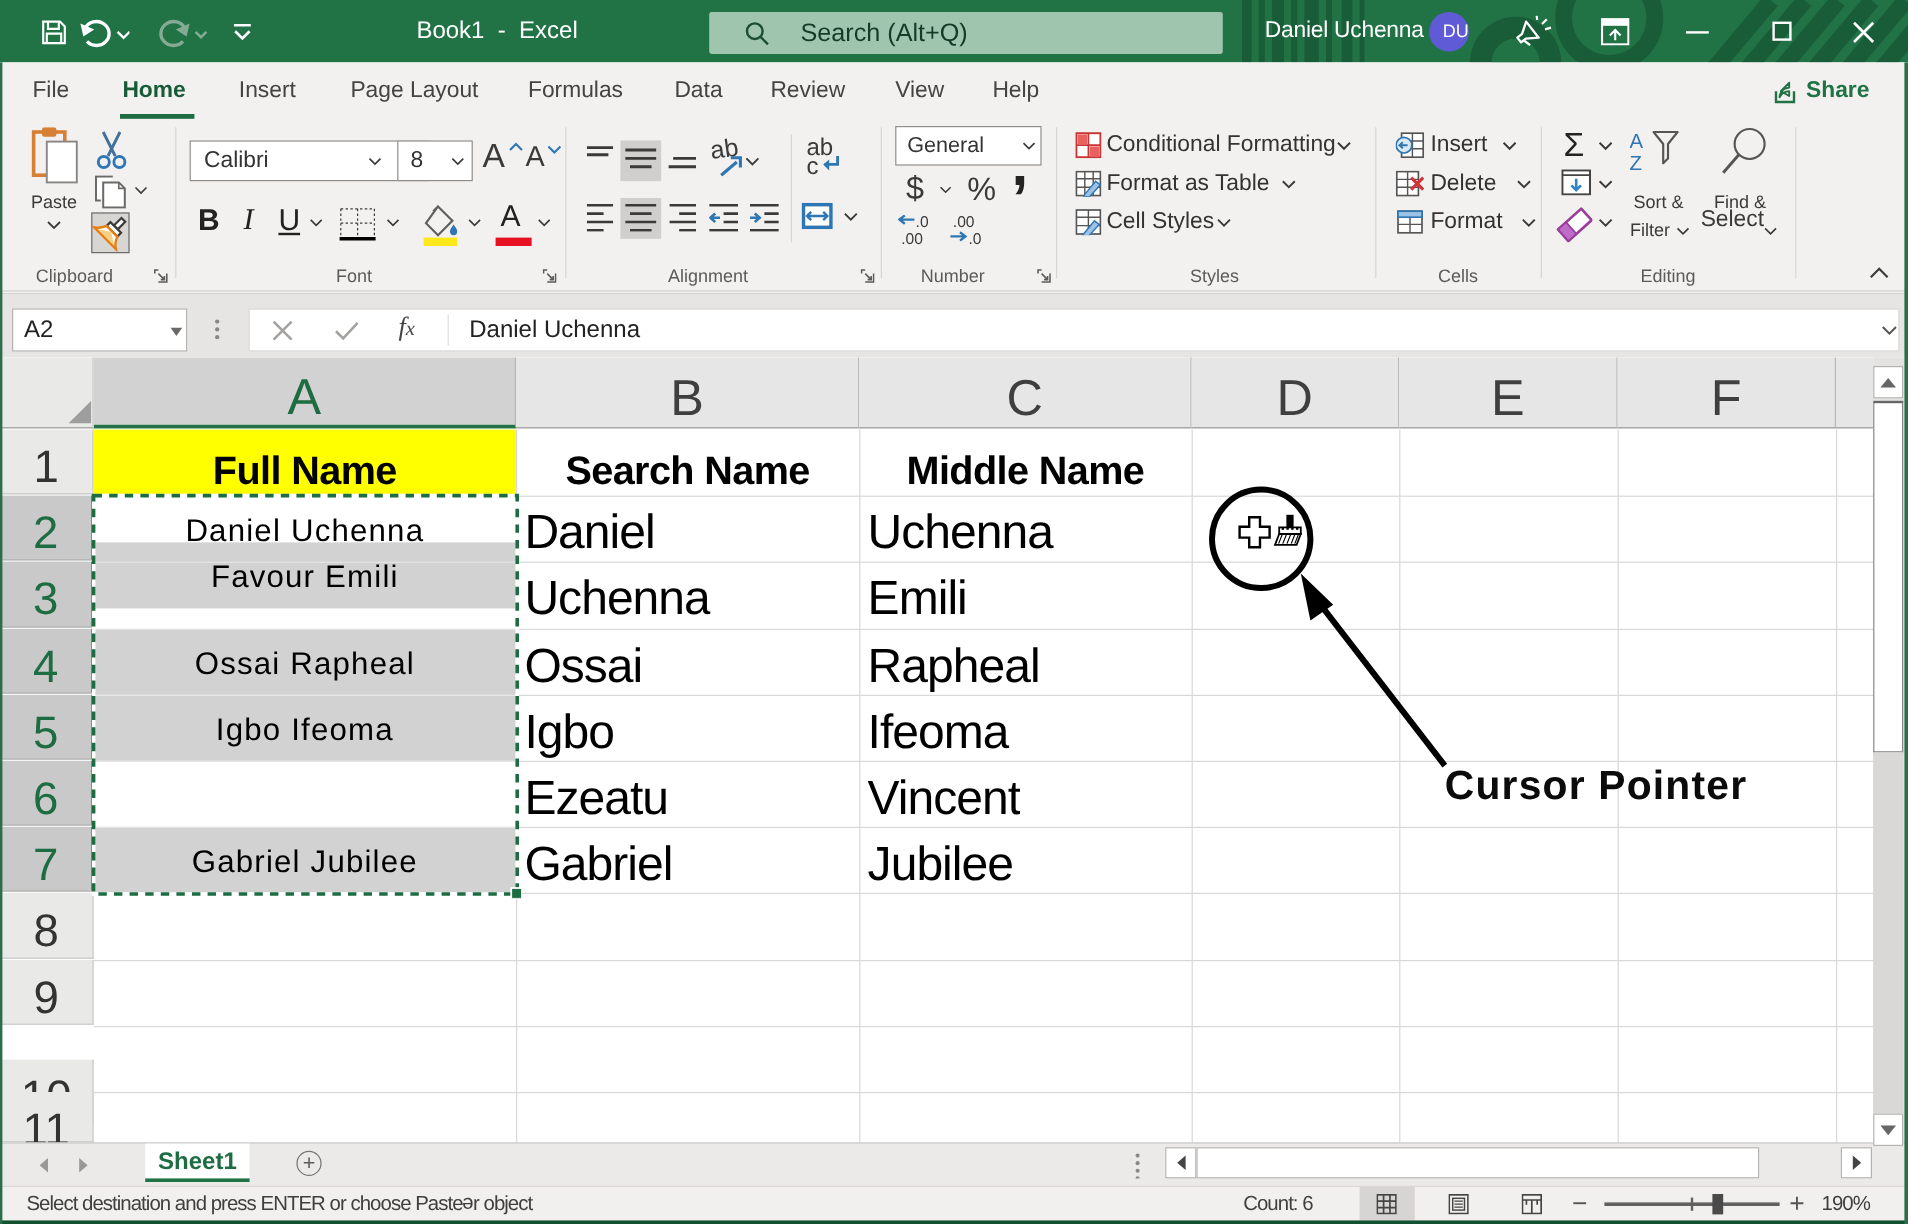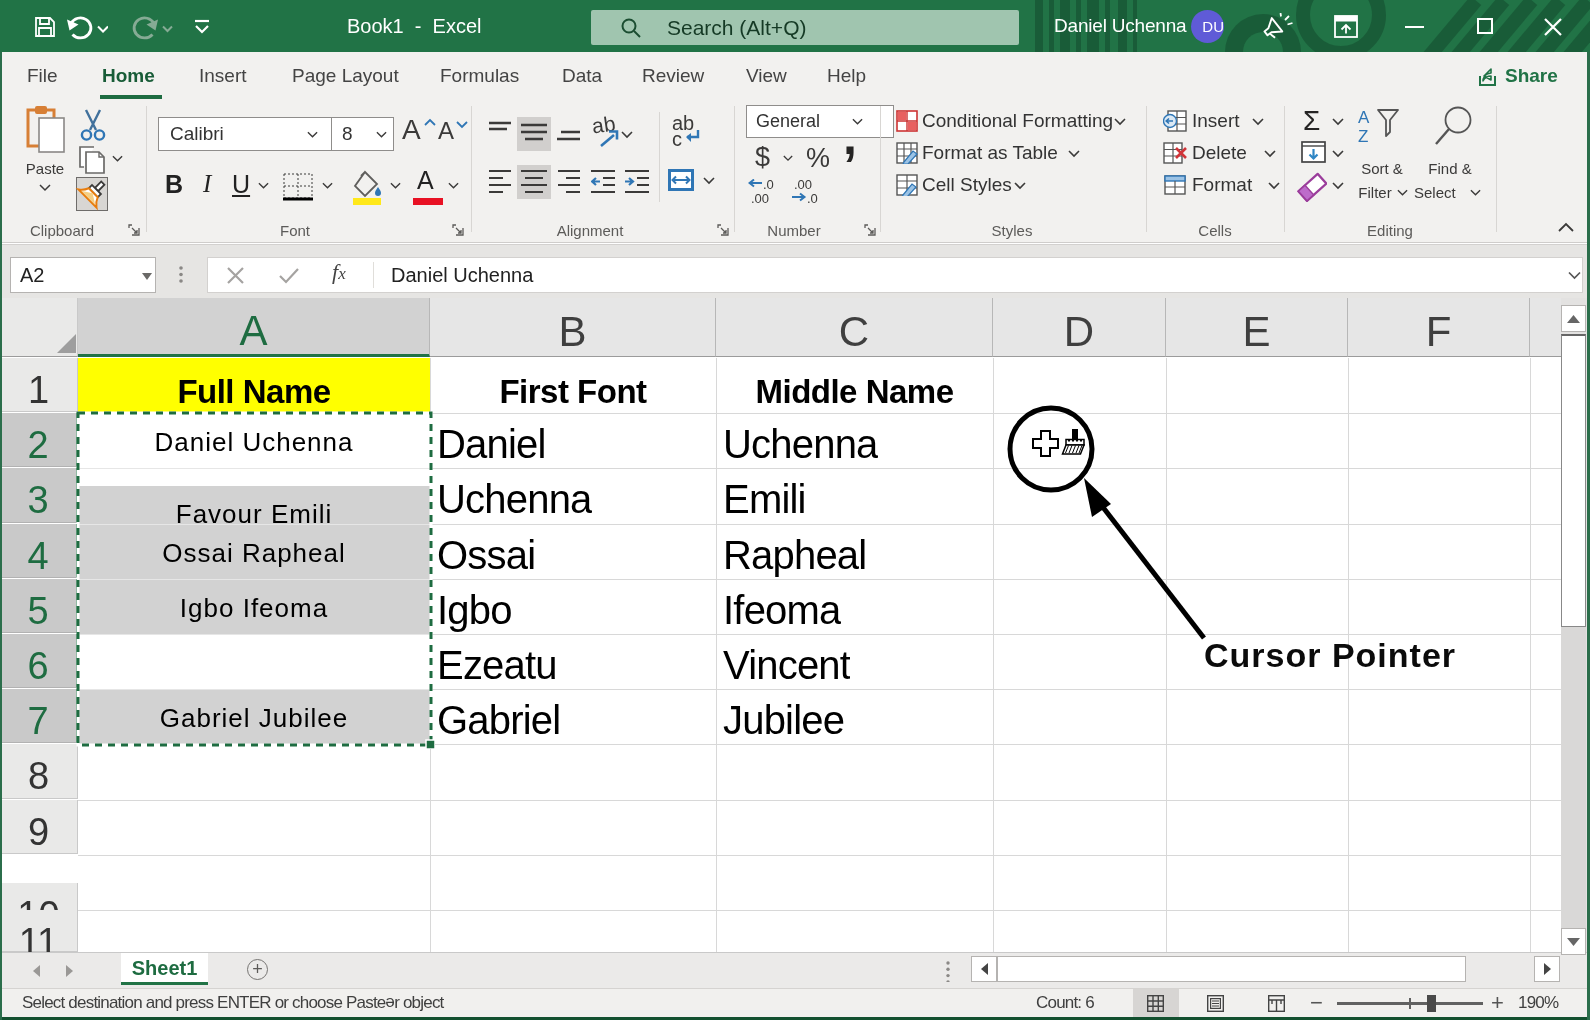--- a/index.html
+++ b/index.html
@@ -274,21 +274,21 @@
     </svg>
     <svg class="abs" style="left:703px;top:76px" width="12" height="9" viewBox="0 0 12 9">
         <path d="M1 2 l5 5 l5 -5" fill="none" stroke="#3b3a39" stroke-width="1.6"></path>
       </svg>
     <div class="glabel" style="left:530px">Alignment</div>
     <svg class="launcher" style="left:717px" width="12" height="12" viewBox="0 0 12 12">
         <path d="M1 4 v-3 h3 M11 4 v7 h-7 M4 4 l5 5 M9 6 v3 h-3" fill="none" stroke="#5c5b59" stroke-width="1.3"></path>
       </svg>
     <div class="gsep" style="left:734px"></div>
 
-    <div class="abs" style="left:746px;top:5px;width:148px;height:33px;background:#fff;border:1px solid #8f8d8b">
+    <div class="abs" style="left:746px;top:5px;width:122px;height:33px;background:#fff;border:1px solid #8f8d8b">
       <div class="abs" style="left:9px;top:0;line-height:31px;font-size:18px;color:#333">General</div>
       <svg class="abs" style="left:105px;top:12px" width="11" height="8" viewBox="0 0 12 8">
           <path d="M1 1 l5 5 l5 -5" fill="none" stroke="#3b3a39" stroke-width="1.5"></path>
         </svg>
     </div>
     <div class="abs" style="left:755px;top:42px;font-size:27px;color:#3b3a39">$</div>
     <svg class="abs" style="left:783px;top:55px" width="10" height="7" viewBox="0 0 12 8">
         <path d="M1 1 l5 5 l5 -5" fill="none" stroke="#3b3a39" stroke-width="1.6"></path>
       </svg>
     <div class="abs" style="left:806px;top:43px;font-size:27px;color:#3b3a39">%</div>
@@ -402,21 +402,21 @@
     <div class="abs" style="left:1348px;top:84px;width:54px;text-align:center;font-size:15px;color:#3b3a39">Filter</div>
     <svg class="abs" style="left:1397px;top:89px" width="11" height="8" viewBox="0 0 12 8">
         <path d="M1 1 l5 5 l5 -5" fill="none" stroke="#3b3a39" stroke-width="1.5"></path>
       </svg>
 
     <svg class="abs" style="left:1432px;top:6px" width="42" height="40" viewBox="0 0 42 40">
       <circle cx="26" cy="14" r="12.5" fill="none" stroke="#555" stroke-width="1.8"></circle>
       <path d="M17 23 L4 38" stroke="#555" stroke-width="2.4"></path>
     </svg>
     <div class="abs" style="left:1422px;top:60px;width:56px;text-align:center;font-size:15px;color:#3b3a39">Find &amp;</div>
-    <div class="abs" style="left:1414px;top:84px;width:56px;text-align:left;font-size:15px;color:#3b3a39">Select</div>
+    <div class="abs" style="left:1414px;top:72px;width:56px;text-align:right;font-size:19px;color:#3b3a39">Select</div>
     <svg class="abs" style="left:1470px;top:89px" width="11" height="8" viewBox="0 0 12 8">
         <path d="M1 1 l5 5 l5 -5" fill="none" stroke="#3b3a39" stroke-width="1.5"></path>
       </svg>
     <div class="glabel" style="left:1330px">Editing</div>
     <div class="gsep" style="left:1496px"></div>
     <svg class="abs" style="left:1558px;top:122px" width="16" height="10" viewBox="0 0 16 10">
         <path d="M1 9 l7 -7 l7 7" fill="none" stroke="#3b3a39" stroke-width="1.8"></path>
       </svg>
   </div>
   <div id="fbar">
@@ -484,24 +484,24 @@
     <div class="hline" style="top:226px"></div>
     <div class="hline" style="top:281px"></div>
     <div class="hline" style="top:336px"></div>
     <div class="hline" style="top:391px"></div>
     <div class="hline" style="top:446px"></div>
     <div class="hline" style="top:502px"></div>
     <div class="hline" style="top:557px"></div>
     <div class="hline" style="top:612px"></div>
 
     <div class="cell" style="left:78px;top:60px;width:352px;height:55px;background:#ffff00;font-weight:bold;font-size:33px;letter-spacing:-0.5px;line-height:67px;text-align:center">Full Name</div>
-    <div class="cell" style="left:430px;top:60px;width:286px;height:55px;font-weight:bold;font-size:33px;letter-spacing:-0.5px;line-height:67px;text-align:center">First Font</div>
+    <div class="cell" style="left:430px;top:60px;width:286px;height:55px;font-weight:bold;font-size:33px;letter-spacing:-0.5px;line-height:67px;text-align:center">Search Name</div>
     <div class="cell" style="left:716px;top:60px;width:277px;height:55px;font-weight:bold;font-size:33px;letter-spacing:-0.5px;line-height:67px;text-align:center">Middle Name</div>
     <div class="cell ca" style="top:116px;height:54px;line-height:57px;background:#fff">Daniel Uchenna</div>
-    <div class="cell ca" style="top:188px;height:55px;line-height:57px">Favour Emili</div>
+    <div class="cell ca" style="top:154px;height:55px;line-height:57px">Favour Emili</div>
     <div class="cell ca" style="top:227px;height:54px;line-height:57px">Ossai Rapheal</div>
     <div class="cell ca" style="top:282px;height:54px;line-height:57px">Igbo Ifeoma</div>
     <div class="cell ca" style="top:392px;height:54px;line-height:57px">Gabriel Jubilee</div>
     <div class="cell cb" style="left:437px;top:115px">Daniel</div>
     <div class="cell cb" style="left:437px;top:170px">Uchenna</div>
     <div class="cell cb" style="left:437px;top:226px">Ossai</div>
     <div class="cell cb" style="left:437px;top:281px">Igbo</div>
     <div class="cell cb" style="left:437px;top:336px">Ezeatu</div>
     <div class="cell cb" style="left:437px;top:391px">Gabriel</div>
     <div class="cell cb" style="left:723px;top:115px">Uchenna</div>

